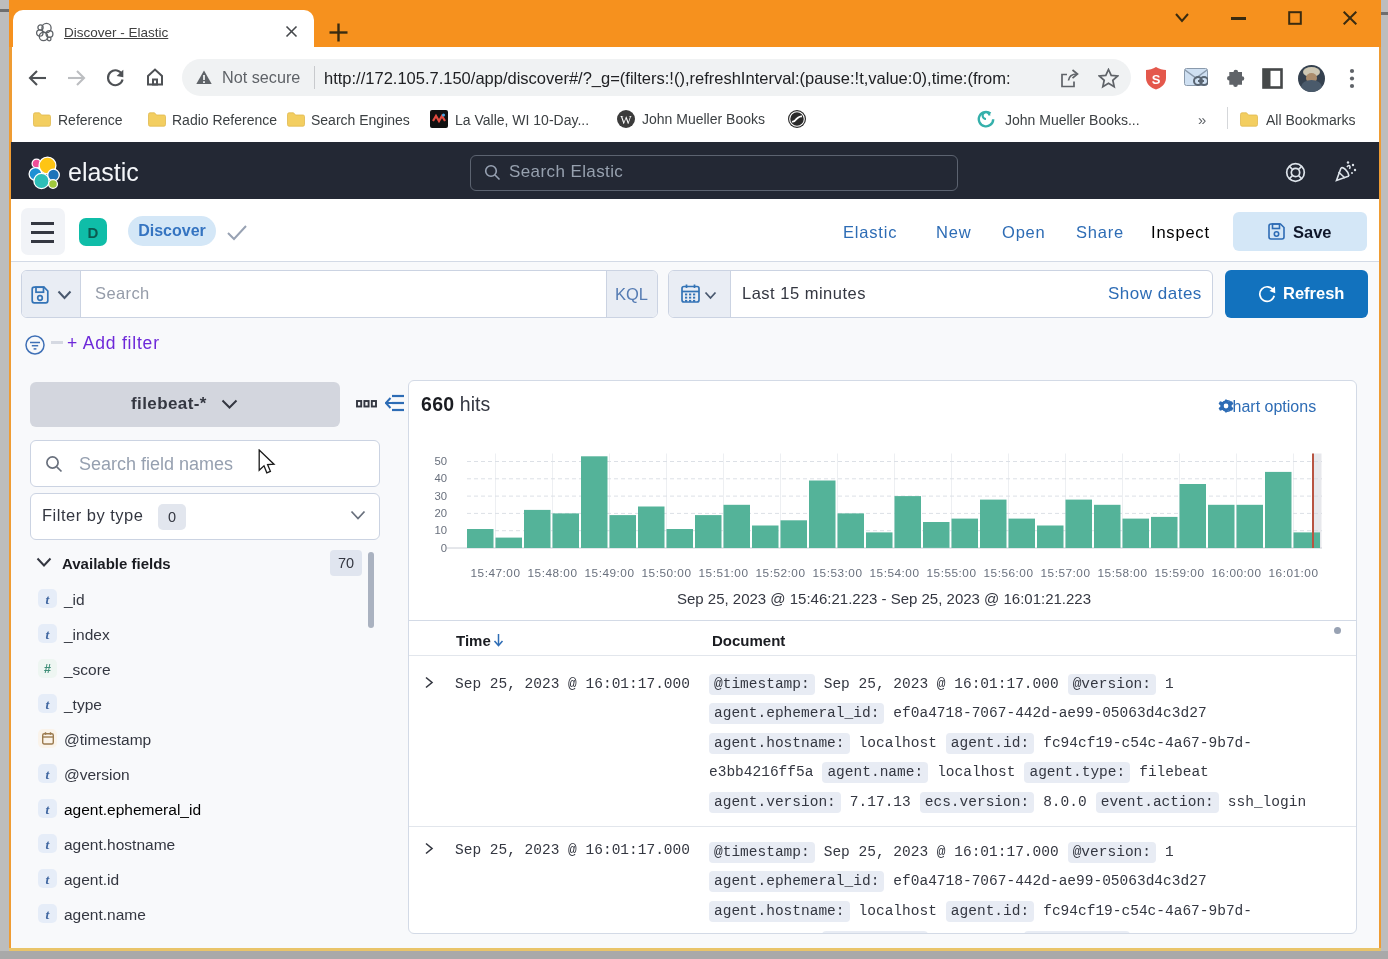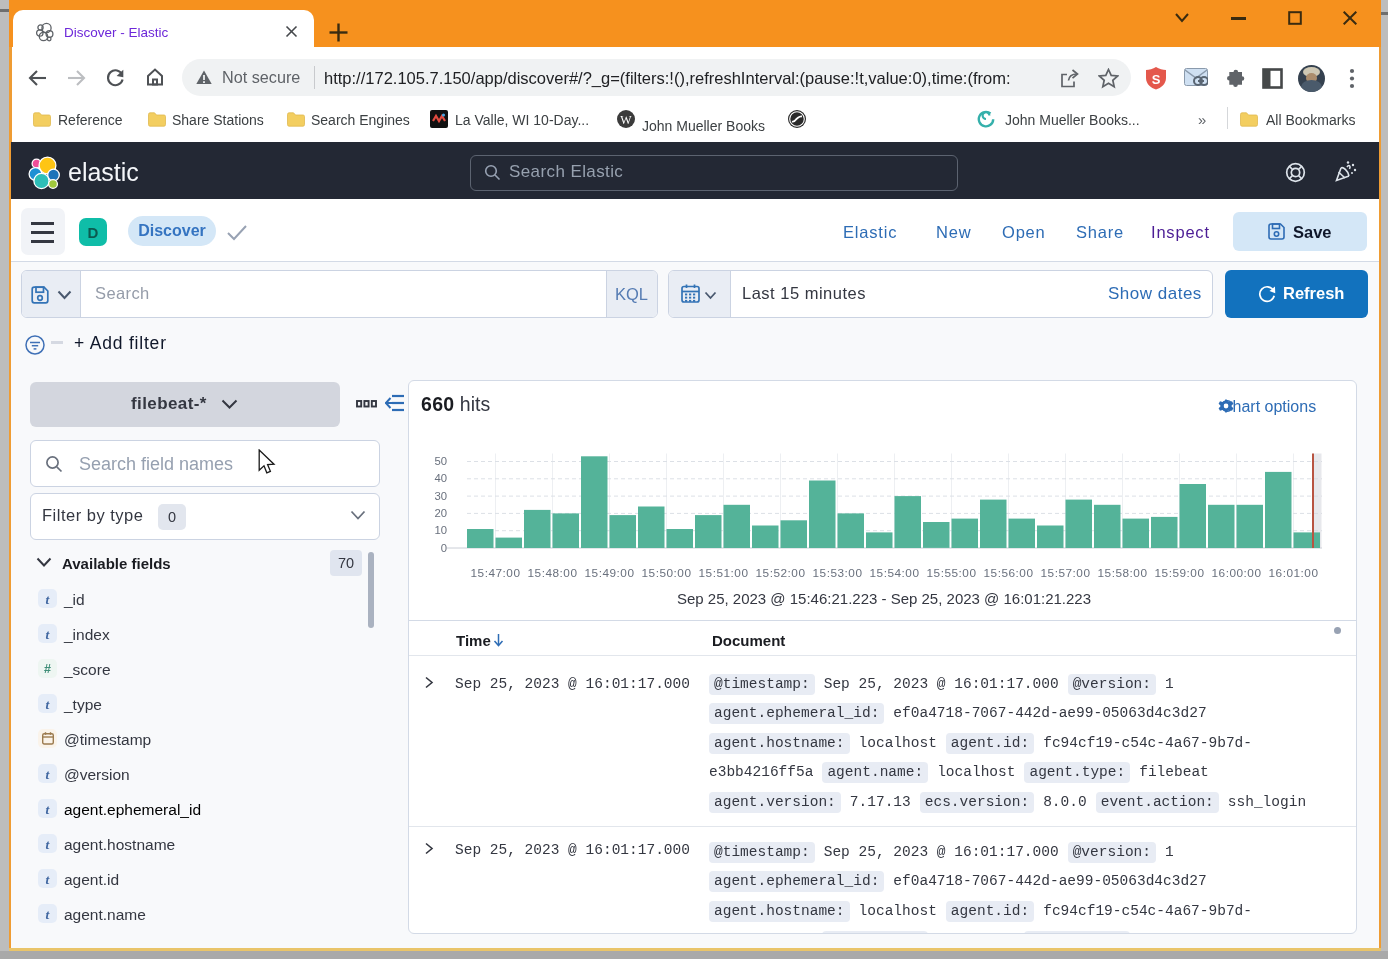--- a/index.html
+++ b/index.html
@@ -16,21 +16,21 @@
 <svg style="position:absolute;left:35px;top:22px;" width="20" height="20" viewBox="0 0 20 20">
       <g fill="none" stroke="#5F6368" stroke-width="1.3">
         <circle cx="11.5" cy="6" r="4.6"></circle>
         <circle cx="5.5" cy="5.5" r="2.6"></circle>
         <circle cx="4.8" cy="11" r="3.2"></circle>
         <circle cx="14.5" cy="12" r="3.4"></circle>
         <circle cx="8.5" cy="14.5" r="4.2"></circle>
         <circle cx="14.2" cy="17" r="1.8"></circle>
       </g>
     </svg>
-<div style="position:absolute;left:64px;top:24px;font:normal 13.5px/17.5px 'Liberation Sans', sans-serif;color:#6d28d9;white-space:nowrap;">Discover - Elastic</div>
+<div style="position:absolute;left:64px;top:24px;font:normal 13.5px/17.5px 'Liberation Sans', sans-serif;color:#404040;white-space:nowrap;text-decoration:underline;">Discover - Elastic</div>
 <svg style="position:absolute;left:285px;top:25px;" width="13" height="13" viewBox="0 0 13 13">
       <g stroke="#44474b" stroke-width="1.6">
         <line x1="1.5" y1="1.5" x2="11.5" y2="11.5"></line>
         <line x1="11.5" y1="1.5" x2="1.5" y2="11.5"></line>
       </g>
     </svg>
 <svg style="position:absolute;left:329px;top:23px;" width="19" height="19" viewBox="0 0 19 19">
       <g stroke="#3a2b10" stroke-width="2.4">
         <line x1="9.5" y1="0.5" x2="9.5" y2="18.5"></line>
         <line x1="0.5" y1="9.5" x2="18.5" y2="9.5"></line>
@@ -122,36 +122,36 @@
         <circle cx="4" cy="18" r="2.1"></circle>
       </g>
     </svg>
 <svg style="position:absolute;left:33px;top:112px;" width="18" height="15" viewBox="0 0 18 15">
       <path d="M 0.5 2.5 Q 0.5 0.8 2 0.8 L 6.5 0.8 L 8.5 3 L 16 3 Q 17.5 3 17.5 4.5 L 17.5 12.5 Q 17.5 14.2 16 14.2 L 2 14.2 Q 0.5 14.2 0.5 12.5 Z" fill="#F3CE60" stroke="#DFB94F" stroke-width="0.8"></path>
     </svg>
 <div style="position:absolute;left:58px;top:111px;font:normal 14px/18px 'Liberation Sans', sans-serif;color:#3C4043;white-space:nowrap;text-align:center;">Reference</div>
 <svg style="position:absolute;left:148px;top:112px;" width="18" height="15" viewBox="0 0 18 15">
       <path d="M 0.5 2.5 Q 0.5 0.8 2 0.8 L 6.5 0.8 L 8.5 3 L 16 3 Q 17.5 3 17.5 4.5 L 17.5 12.5 Q 17.5 14.2 16 14.2 L 2 14.2 Q 0.5 14.2 0.5 12.5 Z" fill="#F3CE60" stroke="#DFB94F" stroke-width="0.8"></path>
     </svg>
-<div style="position:absolute;left:172px;top:111px;font:normal 14px/18px 'Liberation Sans', sans-serif;color:#3C4043;white-space:nowrap;">Share Stations</div>
+<div style="position:absolute;left:172px;top:111px;font:normal 14px/18px 'Liberation Sans', sans-serif;color:#3C4043;white-space:nowrap;">Radio Reference</div>
 <svg style="position:absolute;left:287px;top:112px;" width="18" height="15" viewBox="0 0 18 15">
       <path d="M 0.5 2.5 Q 0.5 0.8 2 0.8 L 6.5 0.8 L 8.5 3 L 16 3 Q 17.5 3 17.5 4.5 L 17.5 12.5 Q 17.5 14.2 16 14.2 L 2 14.2 Q 0.5 14.2 0.5 12.5 Z" fill="#F3CE60" stroke="#DFB94F" stroke-width="0.8"></path>
     </svg>
 <div style="position:absolute;left:311px;top:111px;font:normal 14px/18px 'Liberation Sans', sans-serif;color:#3C4043;white-space:nowrap;">Search Engines</div>
 <svg style="position:absolute;left:430px;top:110px;" width="18" height="18" viewBox="0 0 18 18">
       <rect x="0" y="0" width="18" height="18" rx="2" fill="#111"></rect>
       <polyline points="3,11 6,6 9,11 12,6 15,11" fill="none" stroke="#E14B40" stroke-width="2.2"></polyline>
       <circle cx="13.5" cy="5" r="1.6" fill="#4aa3df"></circle>
     </svg>
 <div style="position:absolute;left:455px;top:111px;font:normal 14px/18px 'Liberation Sans', sans-serif;color:#3C4043;white-space:nowrap;">La Valle, WI 10-Day...</div>
 <svg style="position:absolute;left:617px;top:110px;" width="18" height="18" viewBox="0 0 18 18">
       <circle cx="9" cy="9" r="9" fill="#3b3b3b"></circle>
       <text x="9" y="13.5" text-anchor="middle" font-size="12" fill="#fff" font-family="Liberation Serif">W</text>
     </svg>
-<div style="position:absolute;left:642px;top:117px;font:normal 14px/18px 'Liberation Sans', sans-serif;color:#3C4043;white-space:nowrap;text-align:right;">John Mueller Books</div>
+<div style="position:absolute;left:642px;top:110px;font:normal 14px/18px 'Liberation Sans', sans-serif;color:#3C4043;white-space:nowrap;text-align:right;">John Mueller Books</div>
 <svg style="position:absolute;left:788px;top:110px;" width="18" height="18" viewBox="0 0 18 18">
       <circle cx="9" cy="9" r="9" fill="#2a2a2a"></circle>
       <path d="M 4 11.5 C 7 12.5 7.5 9.5 9 8.5 C 10.5 7.5 11.5 6 14 6.5" fill="none" stroke="#fff" stroke-width="1.8"></path>
       <circle cx="9" cy="9" r="7.3" fill="none" stroke="#fff" stroke-width="1.1"></circle>
     </svg>
 <div style="position:absolute;left:820px;top:126px;font:normal 14px/18px 'Liberation Sans', sans-serif;color:#3C4043;white-space:nowrap;margin-top:13px;">John's Random Tho...</div>
 <svg style="position:absolute;left:977px;top:110px;" width="18" height="18" viewBox="0 0 18 18">
       <path d="M 13.5 3.5 A 7.2 7.2 0 1 0 16.2 9.2" fill="none" stroke="#35b0ab" stroke-width="2.4"></path>
       <path d="M 9 9 A 3.4 3.4 0 1 1 12.4 5.6" fill="none" stroke="#35b0ab" stroke-width="2.2"></path>
     </svg>
@@ -215,21 +215,21 @@
 <div style="position:absolute;left:93px;top:223px;transform:translateX(-50%);font:bold 15px/19px 'Liberation Sans', sans-serif;color:#0b5a50;white-space:nowrap;">D</div>
 <div style="position:absolute;left:128px;top:216px;width:88px;height:30px;background:#D4E7F7;border-radius:15px;"></div>
 <div style="position:absolute;left:172px;top:221px;transform:translateX(-50%);font:bold 16px/20px 'Liberation Sans', sans-serif;color:#3574C1;white-space:nowrap;">Discover</div>
 <svg style="position:absolute;left:226px;top:224px;" width="22" height="18" viewBox="0 0 22 18">
       <polyline points="2,9 8,15 20,2" fill="none" stroke="#98A2B3" stroke-width="2"></polyline>
     </svg>
 <div style="position:absolute;left:843px;top:222px;font:normal 16.5px/20.5px 'Liberation Sans', sans-serif;color:#2D6CB5;white-space:nowrap;letter-spacing:0.8px;">Elastic</div>
 <div style="position:absolute;left:936px;top:222px;font:normal 16.5px/20.5px 'Liberation Sans', sans-serif;color:#2D6CB5;white-space:nowrap;letter-spacing:0.8px;">New</div>
 <div style="position:absolute;left:1002px;top:222px;font:normal 16.5px/20.5px 'Liberation Sans', sans-serif;color:#2D6CB5;white-space:nowrap;letter-spacing:0.8px;">Open</div>
 <div style="position:absolute;left:1076px;top:222px;font:normal 16.5px/20.5px 'Liberation Sans', sans-serif;color:#2D6CB5;white-space:nowrap;letter-spacing:0.8px;">Share</div>
-<div style="position:absolute;left:1151px;top:222px;font:normal 16.5px/20.5px 'Liberation Sans', sans-serif;color:#4c1d95;white-space:nowrap;letter-spacing:0.8px;">Inspect</div>
+<div style="position:absolute;left:1151px;top:222px;font:normal 16.5px/20.5px 'Liberation Sans', sans-serif;color:#000000;white-space:nowrap;letter-spacing:0.8px;">Inspect</div>
 <div style="position:absolute;left:1233px;top:212px;width:134px;height:39px;background:#D4E7F7;border-radius:6px;"></div>
 <svg style="position:absolute;left:1268px;top:223px;" width="17" height="17" viewBox="0 0 17 17">
       <g fill="none" stroke="#2D6CB5" stroke-width="1.6">
         <path d="M 1 3 Q 1 1 3 1 L 12.5 1 L 16 4.5 L 16 14 Q 16 16 14 16 L 3 16 Q 1 16 1 14 Z"></path>
         <rect x="4.5" y="1" width="7" height="4.5"></rect>
         <circle cx="8.5" cy="11" r="2.2"></circle>
       </g>
     </svg>
 <div style="position:absolute;left:1293px;top:222px;font:bold 16.5px/20.5px 'Liberation Sans', sans-serif;color:#0f172a;white-space:nowrap;">Save</div>
 <div style="position:absolute;left:11px;top:262px;width:1368px;height:686px;background:#F8F9FB;"></div>
@@ -284,21 +284,21 @@
 <div style="position:absolute;left:1283px;top:283px;font:bold 16.5px/20.5px 'Liberation Sans', sans-serif;color:#fff;white-space:nowrap;">Refresh</div>
 <svg style="position:absolute;left:25px;top:335px;" width="20" height="20" viewBox="0 0 20 20">
       <g fill="none" stroke="#3F70B6" stroke-width="1.5">
         <circle cx="10" cy="10" r="9"></circle>
         <line x1="5" y1="7.5" x2="15" y2="7.5"></line>
         <line x1="6.8" y1="10.7" x2="13.2" y2="10.7"></line>
         <line x1="8.6" y1="13.9" x2="11.4" y2="13.9"></line>
       </g>
     </svg>
 <div style="position:absolute;left:51px;top:340.5px;width:12px;height:3px;background:#d5d9e2;"></div>
-<div style="position:absolute;left:74px;top:333px;font:normal 17.5px/21.5px 'Liberation Sans', sans-serif;color:#0f172a;white-space:nowrap;letter-spacing:0.8px;">+ Add filter</div>
+<div style="position:absolute;left:67px;top:333px;font:normal 17.5px/21.5px 'Liberation Sans', sans-serif;color:#6d28d9;white-space:nowrap;letter-spacing:0.8px;">+ Add filter</div>
 <div style="position:absolute;left:30px;top:382px;width:310px;height:45px;background:#D3D6DE;border-radius:6px;"></div>
 <div style="position:absolute;left:131px;top:393px;font:bold 17px/21px 'Liberation Sans', sans-serif;color:#343741;white-space:nowrap;letter-spacing:0.4px;">filebeat-*</div>
 <svg style="position:absolute;left:221px;top:399px;" width="17" height="11" viewBox="0 0 17 11">
       <polyline points="1.5,1.5 8.5,8.5 15.5,1.5" fill="none" stroke="#343741" stroke-width="2"></polyline>
     </svg>
 <svg style="position:absolute;left:356px;top:400px;" width="21" height="8" viewBox="0 0 21 8">
       <g fill="none" stroke="#343741" stroke-width="1.9">
         <rect x="1" y="1" width="4.2" height="5.5"></rect>
         <rect x="8.4" y="1" width="4.2" height="5.5"></rect>
         <rect x="15.8" y="1" width="4.2" height="5.5"></rect>

